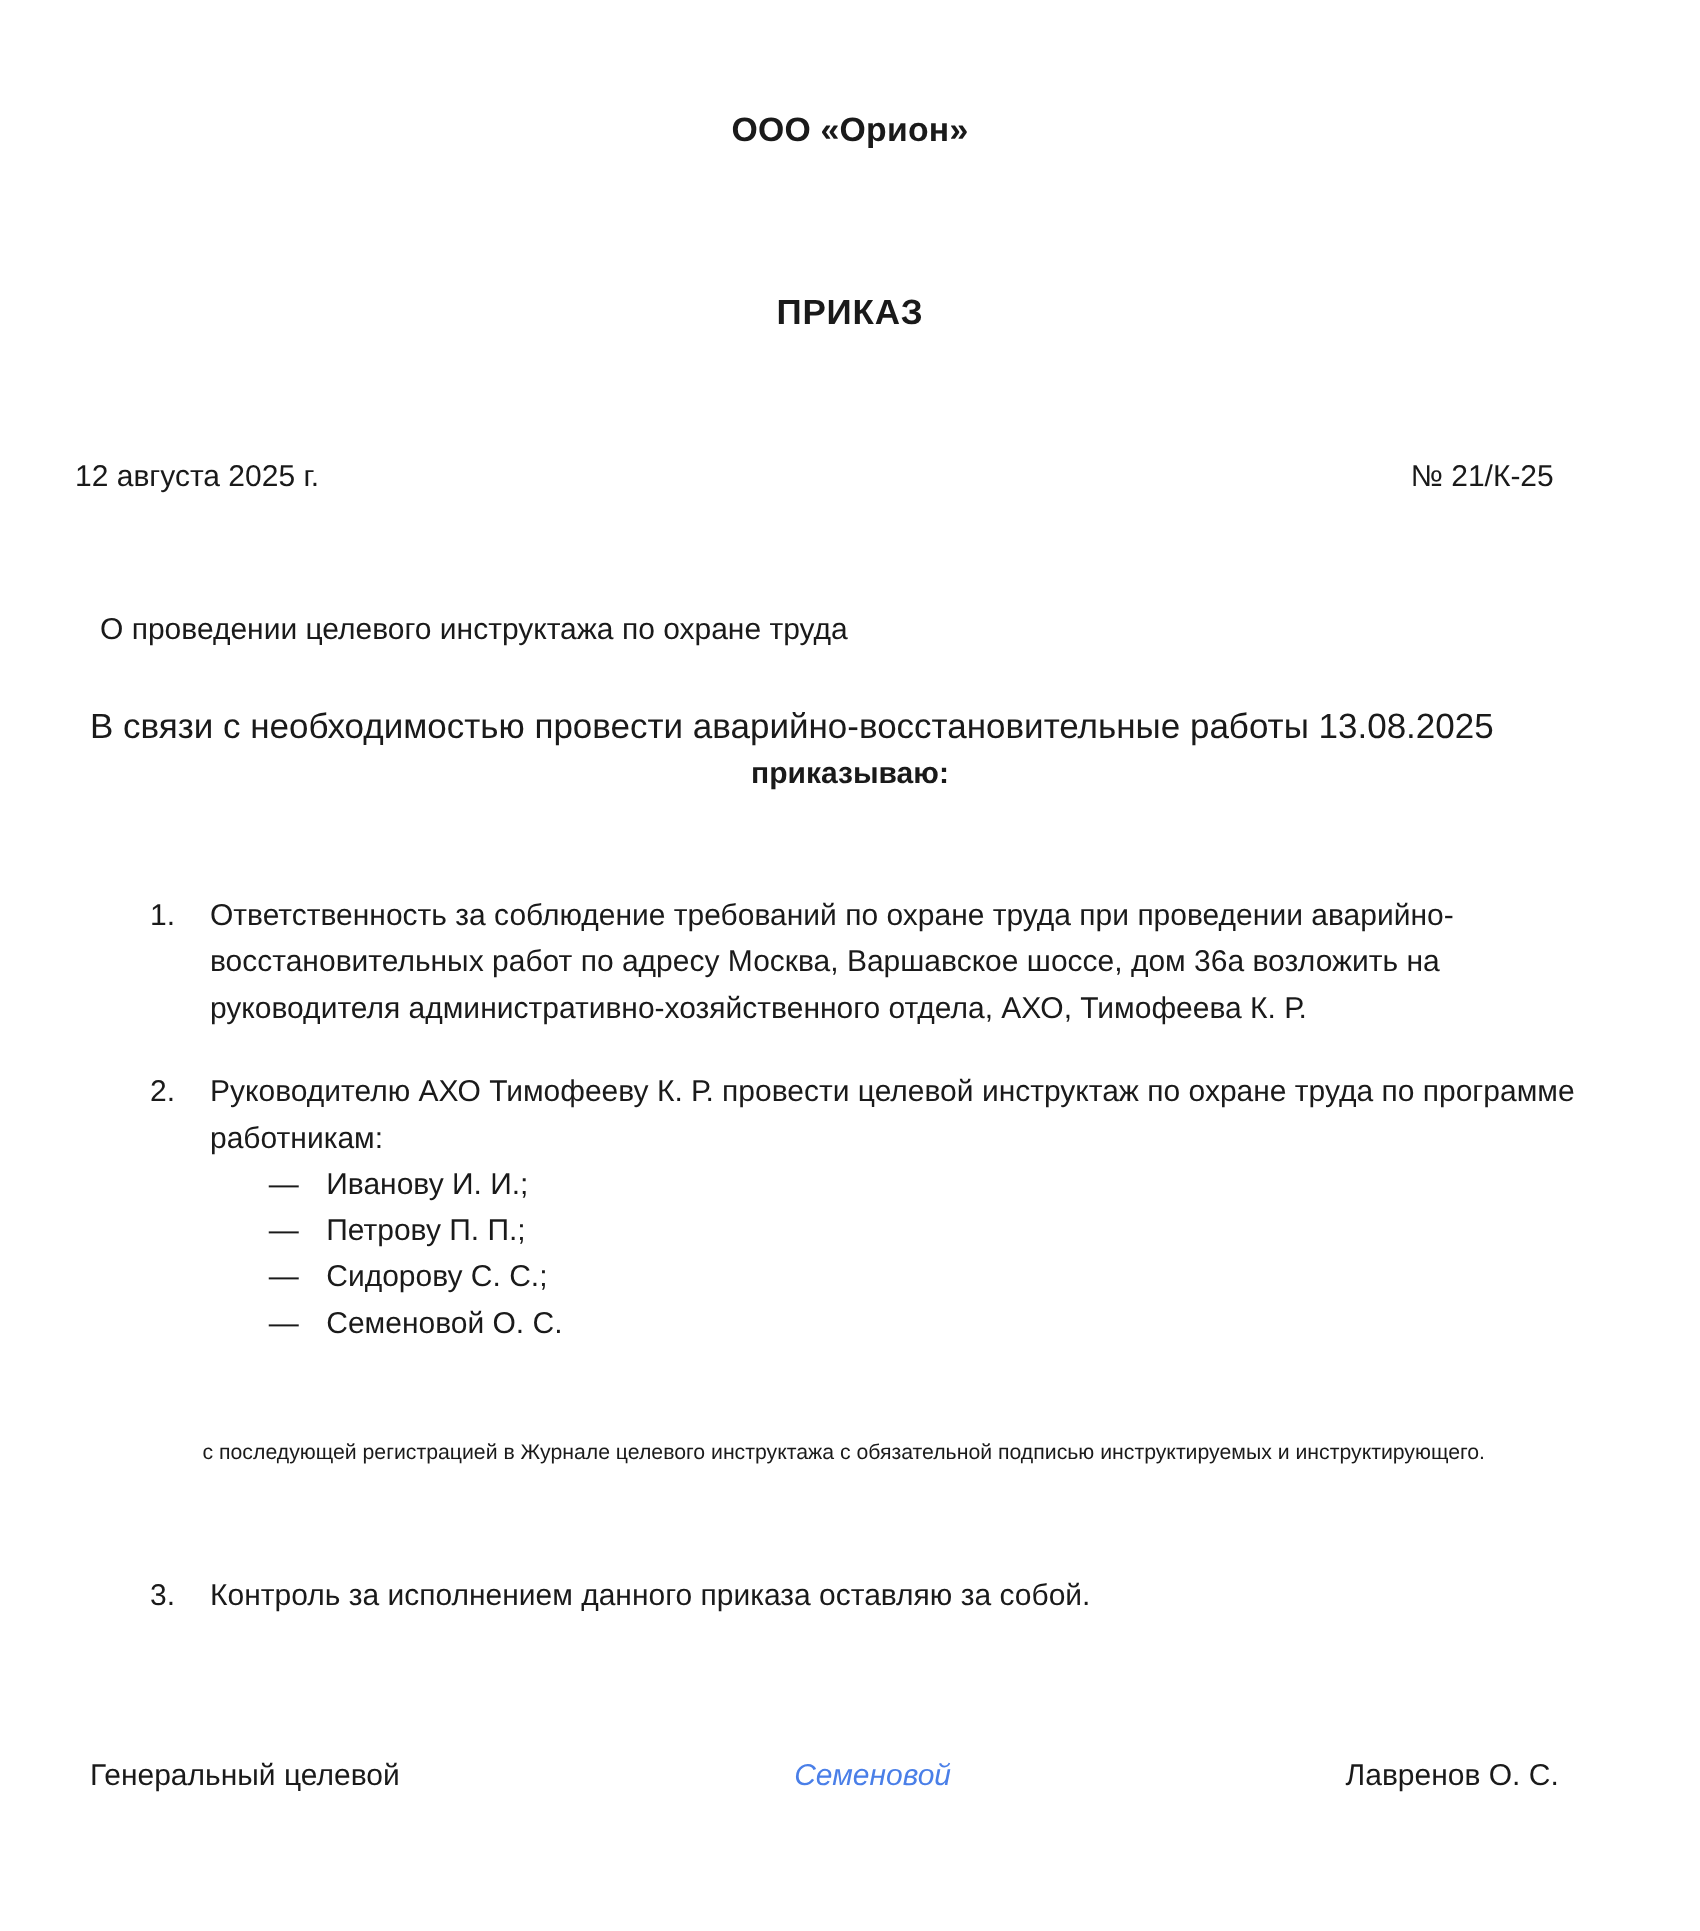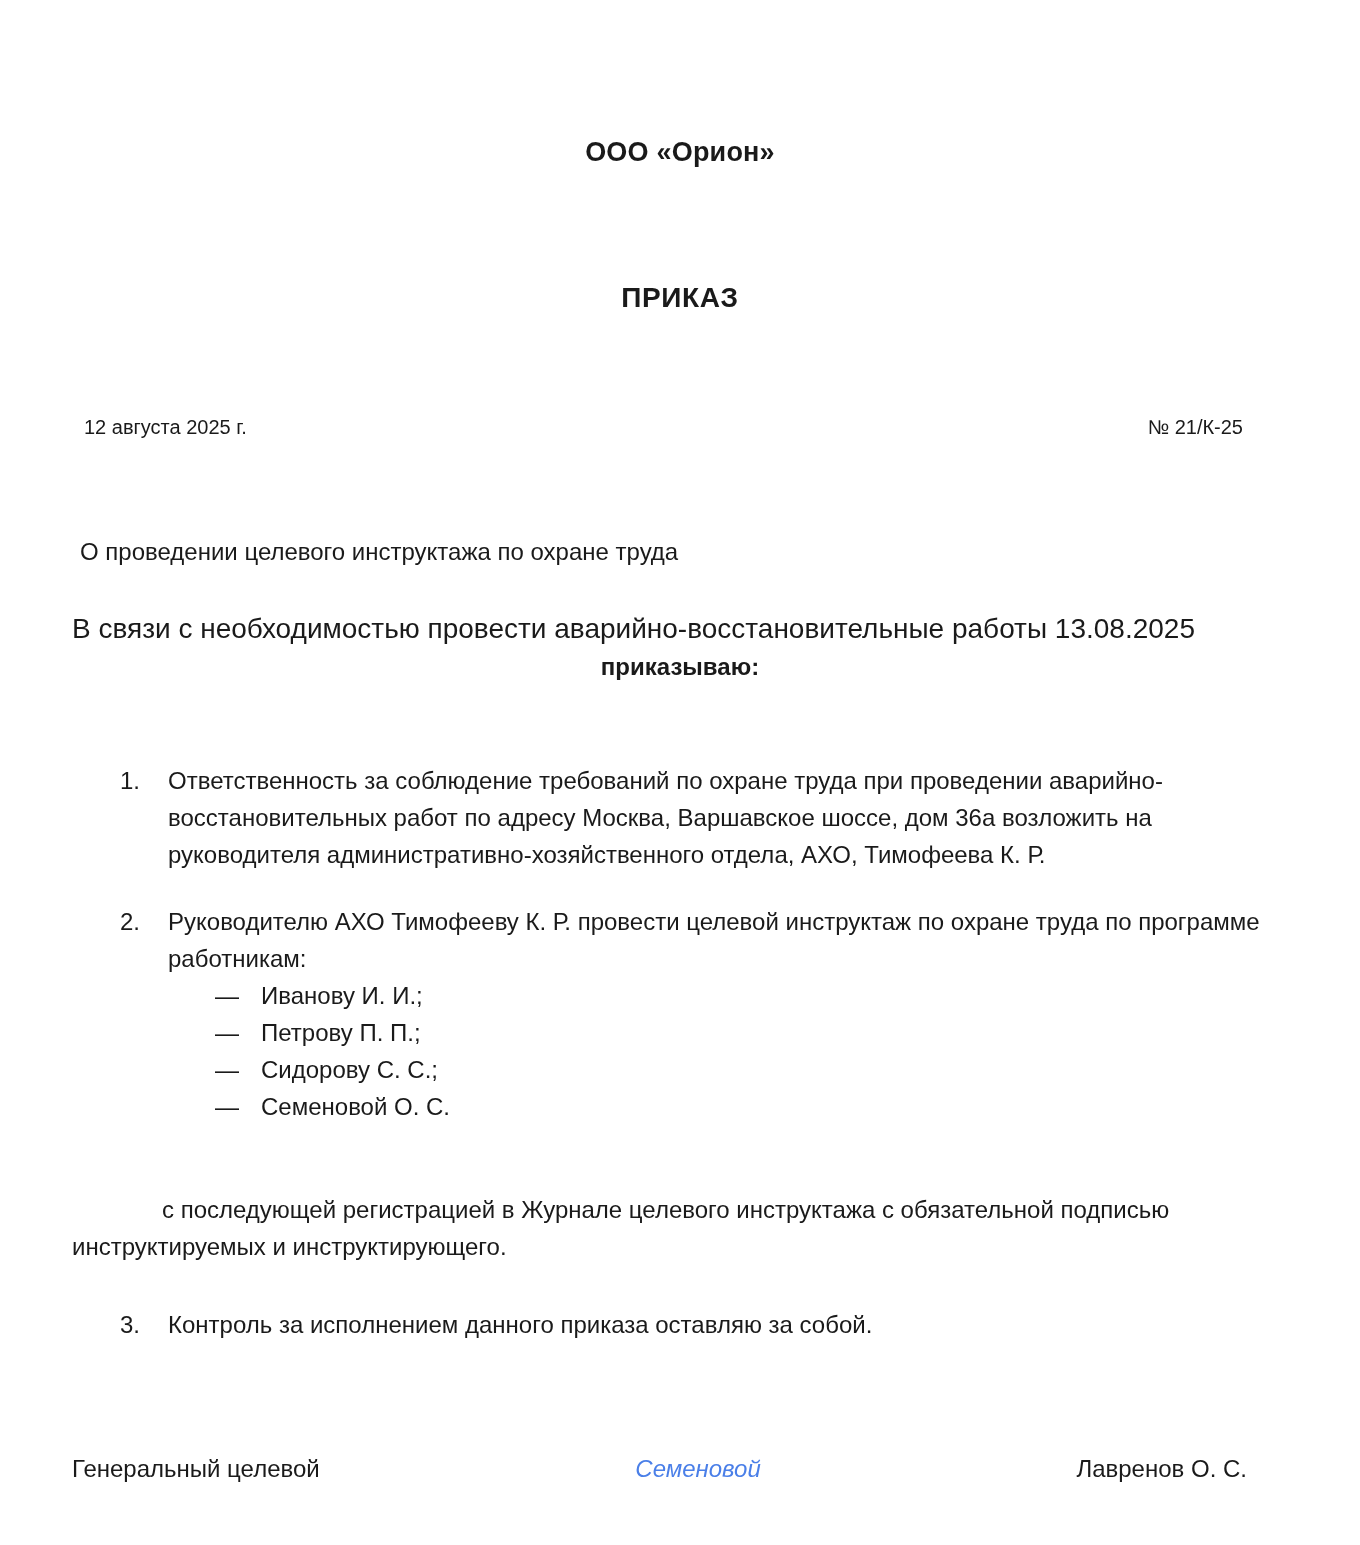--- a/index.html
+++ b/index.html
@@ -15,21 +15,20 @@
     color: #1a1a1a;
     -webkit-font-smoothing: antialiased;
   }
   .page {
     position: relative;
     width: 1360px;
     height: 1485px;
     box-sizing: border-box;
     background: #ffffff;
     overflow: hidden;
-    margin-top: 48px;
   }
 
   
   .org-header {
     position: absolute;
     left: 72px;
     right: 72px;
     top: 88px;
     text-align: center;
     font-size: 27px;
@@ -45,27 +44,27 @@
     text-align: center;
     font-size: 28px;
     font-weight: bold;
     letter-spacing: 0.6px;
     line-height: 1.2;
   }
 
   
   .meta-row {
     position: absolute;
-    left: 84px;
+    left: 60px;
     right: 117px;
     top: 367px;
     display: flex;
     justify-content: space-between;
     align-items: flex-start;
-    font-size: 20px;
+    font-size: 24px;
     line-height: 1.25;
   }
   .meta-date { white-space: nowrap; }
   .meta-number { white-space: nowrap; }
 
   
   .subject {
     position: absolute;
     left: 80px;
     right: 72px;
@@ -145,21 +144,21 @@
     top: 0;
     line-height: 37px;
   }
 
   
   .continuation {
     position: absolute;
     left: 72px;
     right: 66px;
     top: 1143px;
-    font-size: 24px;
+    font-size: 17px;
     line-height: 37px;
     text-indent: 90px;
   }
 
   
   .signature-row {
     position: absolute;
     left: 72px;
     right: 113px;
     top: 1405px;

